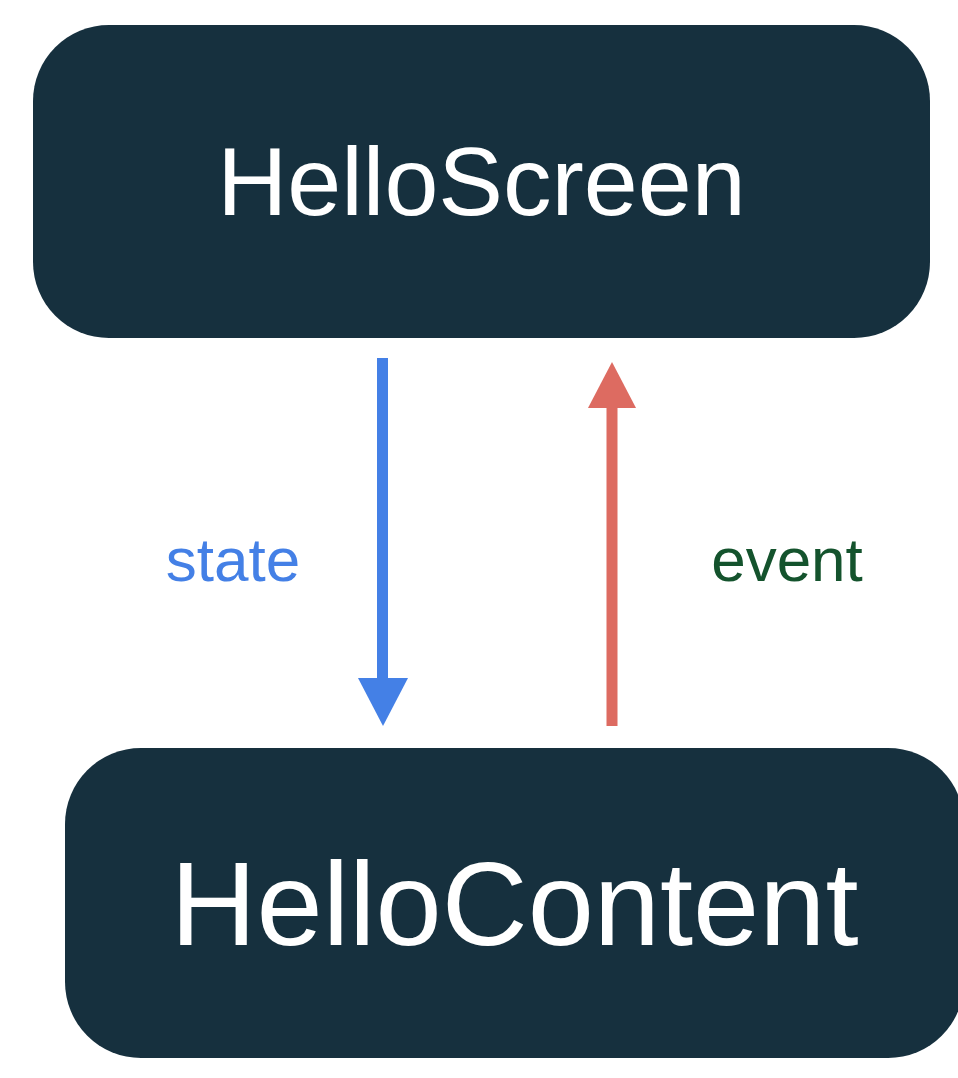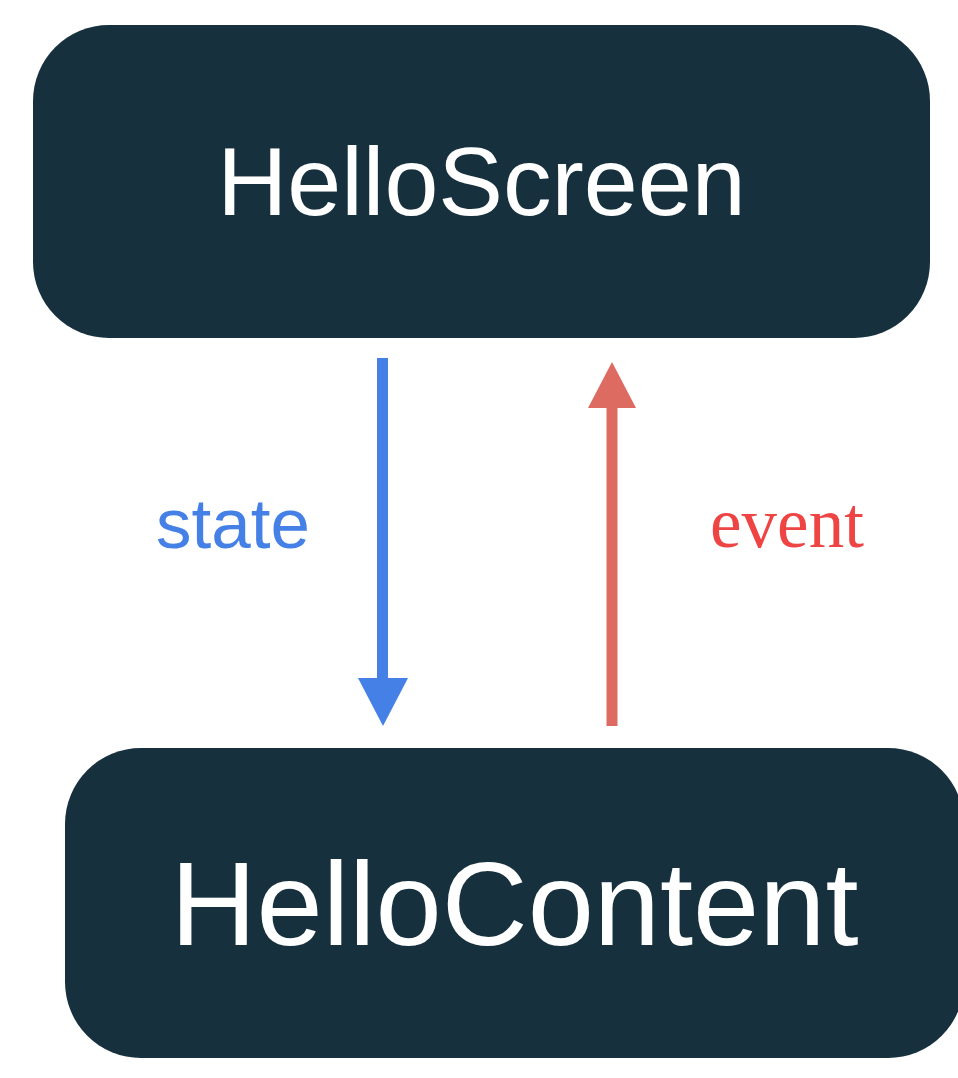--- a/index.html
+++ b/index.html
@@ -48,23 +48,23 @@
   .arrow-state {
     left: 353px;
     top: 358px;
   }
   .arrow-event {
     left: 582px;
     top: 360px;
   }
   .edge-label {
     position: absolute;
-    top: 476px;
+    top: 512px;
     width: 230px;
-    font-size: 71px;
+    font-size: 62px;
     line-height: 95px;
     text-align: center;
     font-weight: 400;
     white-space: nowrap;
   }
   .label-state {
     left: 118px;
   }
   .label-event {
     left: 672px;
@@ -84,19 +84,19 @@
     <polygon points="5,320 55,320 30,368" fill="#4480E6"></polygon>
   </svg>
 
   <svg class="arrow-svg arrow-event" width="60" height="368" viewBox="0 0 60 368">
     <polygon points="30,2 6,48 54,48" fill="#DD6B61"></polygon>
     <rect x="24.5" y="46" width="11" height="320" fill="#DD6B61"></rect>
   </svg>
 
   <div class="edge-label label-state" style="color: rgb(68, 128, 230);">state</div>
 
-  <div class="edge-label label-event" style="color: #ef4444; font-family: Liberation Serif, serif;">event</div>
+  <div class="edge-label label-event" style="color: #14532d;">event</div>
 
   <div class="node node-bottom" style="background-color: rgb(22, 48, 62);">
     <span>HelloContent</span>
   </div>
 
 </div>
 
 </body></html>

